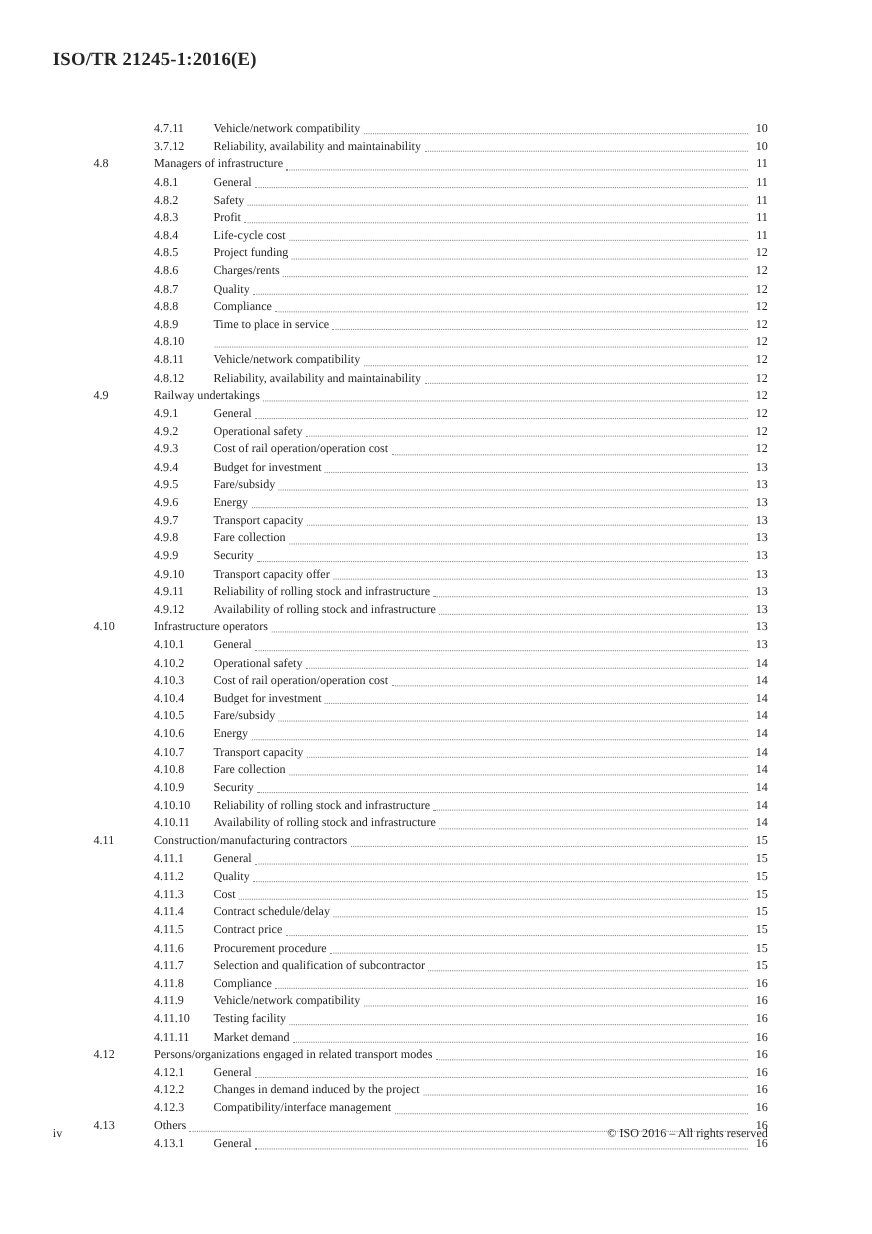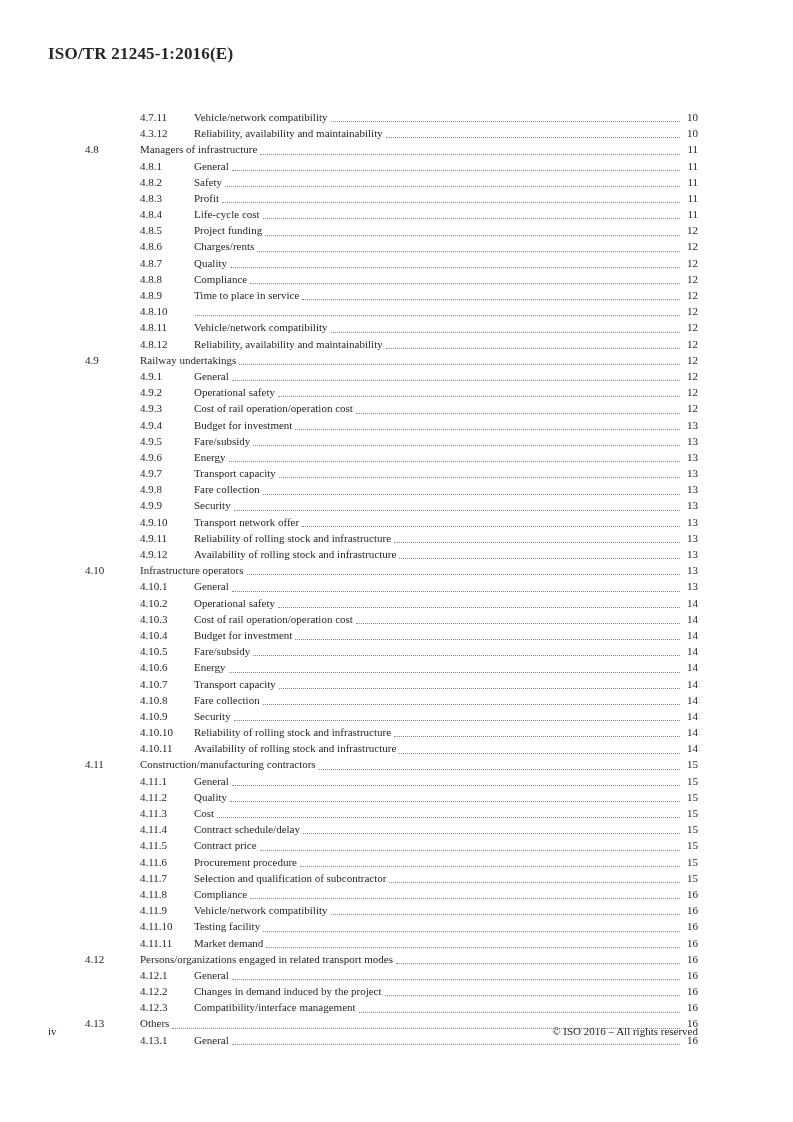--- a/index.html
+++ b/index.html
@@ -65,21 +65,21 @@
   </div>
 
   <div class="toc" id="toc">
       <div class="toc-row level-3">
         <span class="toc-num">4.7.11</span>
         <span class="toc-title">Vehicle/network compatibility</span>
         <span class="toc-leader"></span>
         <span class="toc-page">10</span>
       </div>
       <div class="toc-row level-3">
-        <span class="toc-num">4.3.12</span>
+        <span class="toc-num">3.7.12</span>
         <span class="toc-title">Reliability, availability and maintainability</span>
         <span class="toc-leader"></span>
         <span class="toc-page">10</span>
       </div>
       <div class="toc-row level-2">
         <span class="toc-num">4.8</span>
         <span class="toc-title">Managers of infrastructure</span>
         <span class="toc-leader"></span>
         <span class="toc-page">11</span>
       </div>
@@ -209,21 +209,21 @@
         <span class="toc-page">13</span>
       </div>
       <div class="toc-row level-3">
         <span class="toc-num">4.9.9</span>
         <span class="toc-title">Security</span>
         <span class="toc-leader"></span>
         <span class="toc-page">13</span>
       </div>
       <div class="toc-row level-3">
         <span class="toc-num">4.9.10</span>
-        <span class="toc-title">Transport network offer</span>
+        <span class="toc-title">Transport capacity offer</span>
         <span class="toc-leader"></span>
         <span class="toc-page">13</span>
       </div>
       <div class="toc-row level-3">
         <span class="toc-num">4.9.11</span>
         <span class="toc-title">Reliability of rolling stock and infrastructure</span>
         <span class="toc-leader"></span>
         <span class="toc-page">13</span>
       </div>
       <div class="toc-row level-3">

